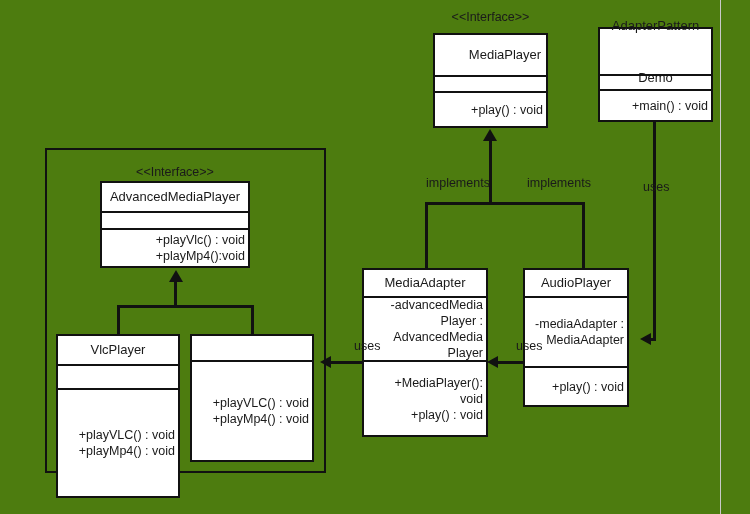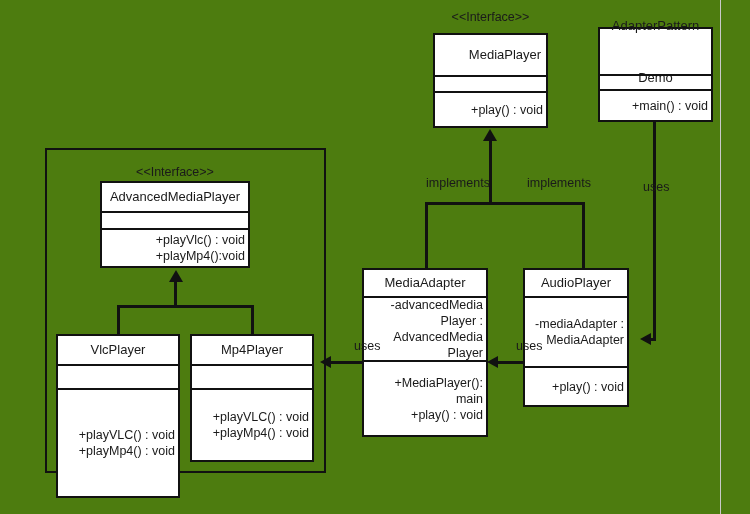--- a/index.html
+++ b/index.html
@@ -160,39 +160,38 @@
   <div class="uml-class" id="box-vlc-player" style="left:56px; top:334px; width:124px; height:164px;">
     <div class="uml-compartment c-name" style="height:28px;">VlcPlayer</div>
     <div class="uml-compartment c-attrs" style="height:24px;"></div>
     <div class="uml-compartment c-ops" style="flex:1;">
       <span class="uml-line">+playVLC()  : void</span>
       <span class="uml-line">+playMp4()  : void</span>
     </div>
   </div>
 
   <div class="uml-class" id="box-mp4-player" style="left:190px; top:334px; width:124px; height:128px;">
-    <div class="uml-compartment c-name" style="height:28px;">Mp4Player</div>
     <div class="uml-compartment c-attrs" style="height:24px;"></div>
     <div class="uml-compartment c-ops" style="flex:1;">
       <span class="uml-line">+playVLC()  : void</span>
       <span class="uml-line">+playMp4()  : void</span>
     </div>
   </div>
 
   <div class="uml-class" id="box-media-adapter" style="left:362px; top:268px; width:126px; height:169px;">
     <div class="uml-compartment c-name" style="height:26px;">MediaAdapter</div>
     <div class="uml-compartment c-attrs" style="height:64px;">
       <span class="uml-line">-advancedMedia</span>
       <span class="uml-line">Player :</span>
       <span class="uml-line">AdvancedMedia</span>
       <span class="uml-line">Player</span>
     </div>
     <div class="uml-compartment c-ops" style="flex:1;">
       <span class="uml-line">+MediaPlayer():</span>
-      <span class="uml-line">main</span>
+      <span class="uml-line">void</span>
       <span class="uml-line">+play() : void</span>
     </div>
   </div>
 
   <div class="uml-class" id="box-audio-player" style="left:523px; top:268px; width:106px; height:139px;">
     <div class="uml-compartment c-name" style="height:26px;">AudioPlayer</div>
     <div class="uml-compartment c-attrs" style="height:70px;">
       <span class="uml-line">-mediaAdapter :</span>
       <span class="uml-line">MediaAdapter</span>
     </div>

